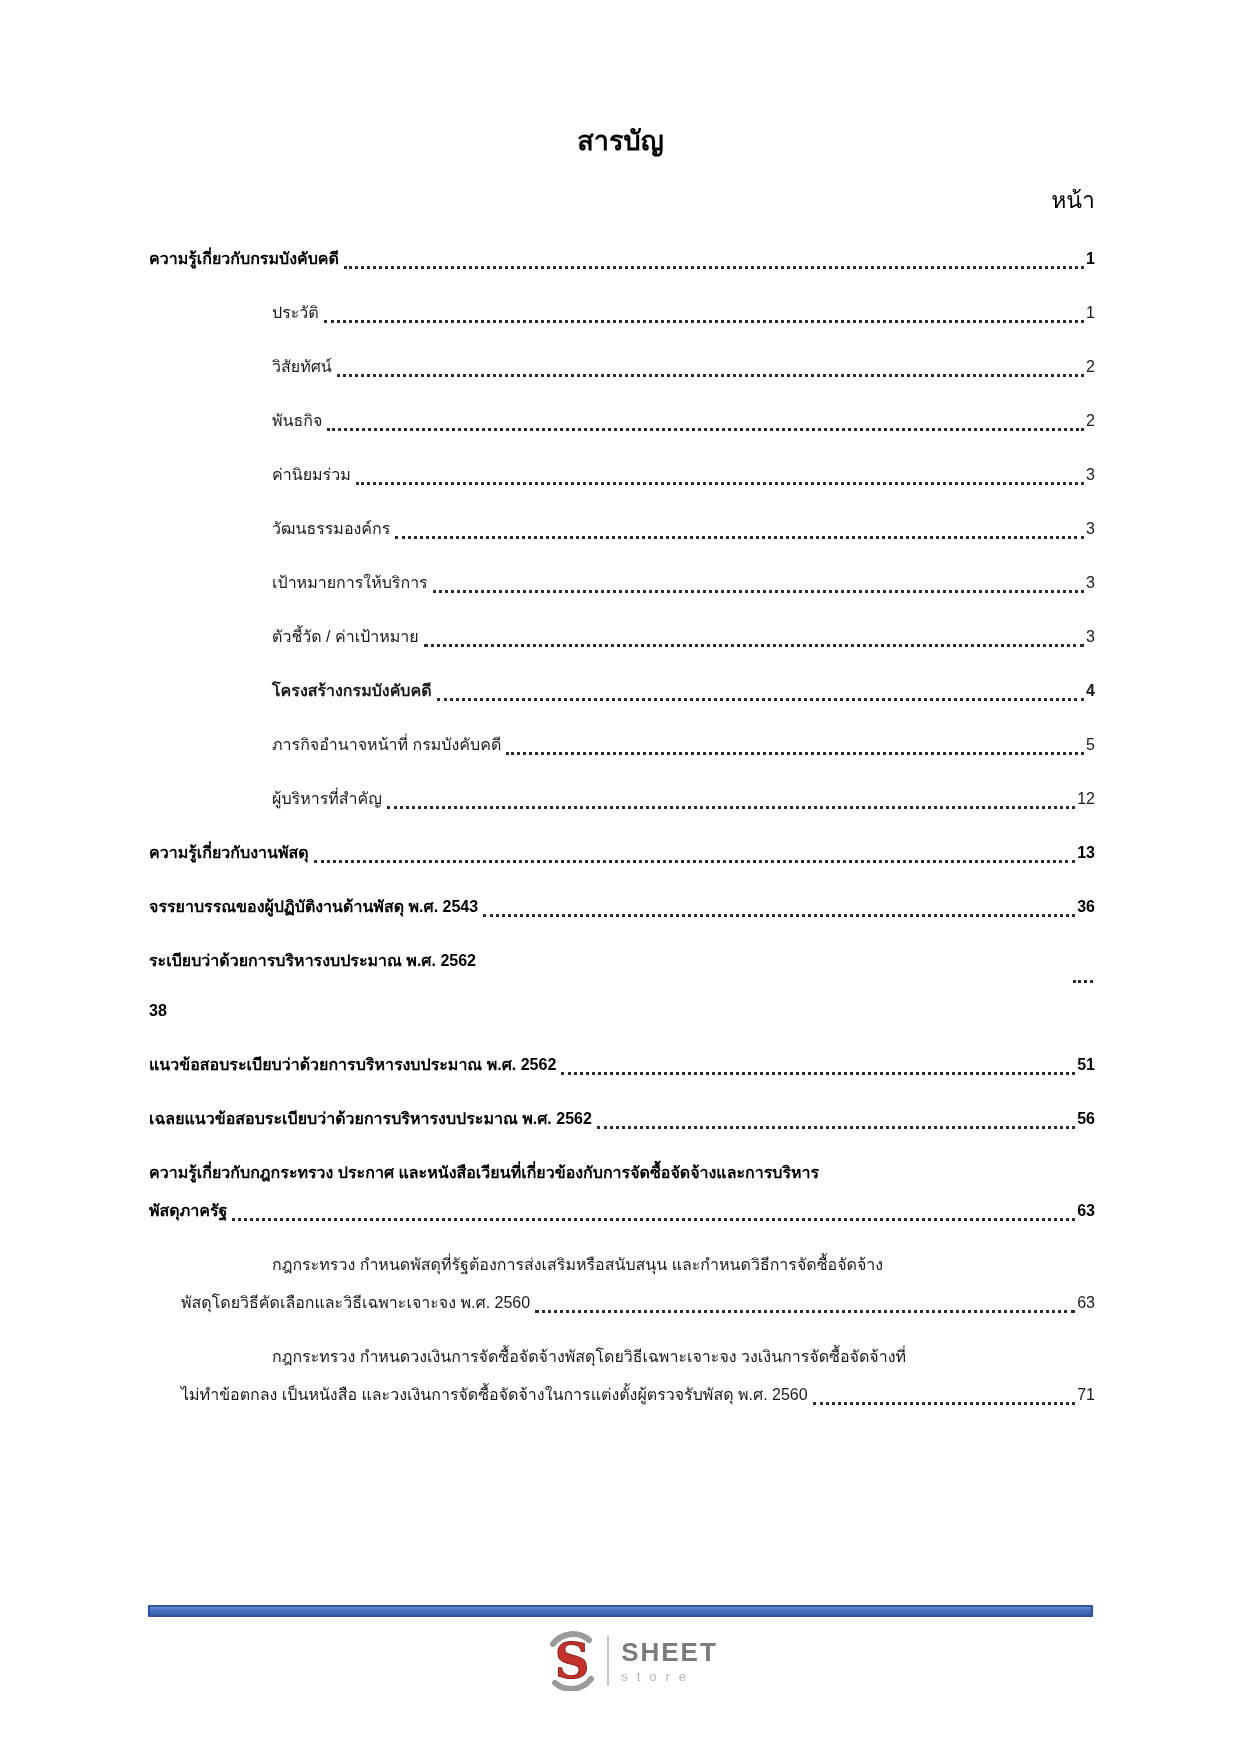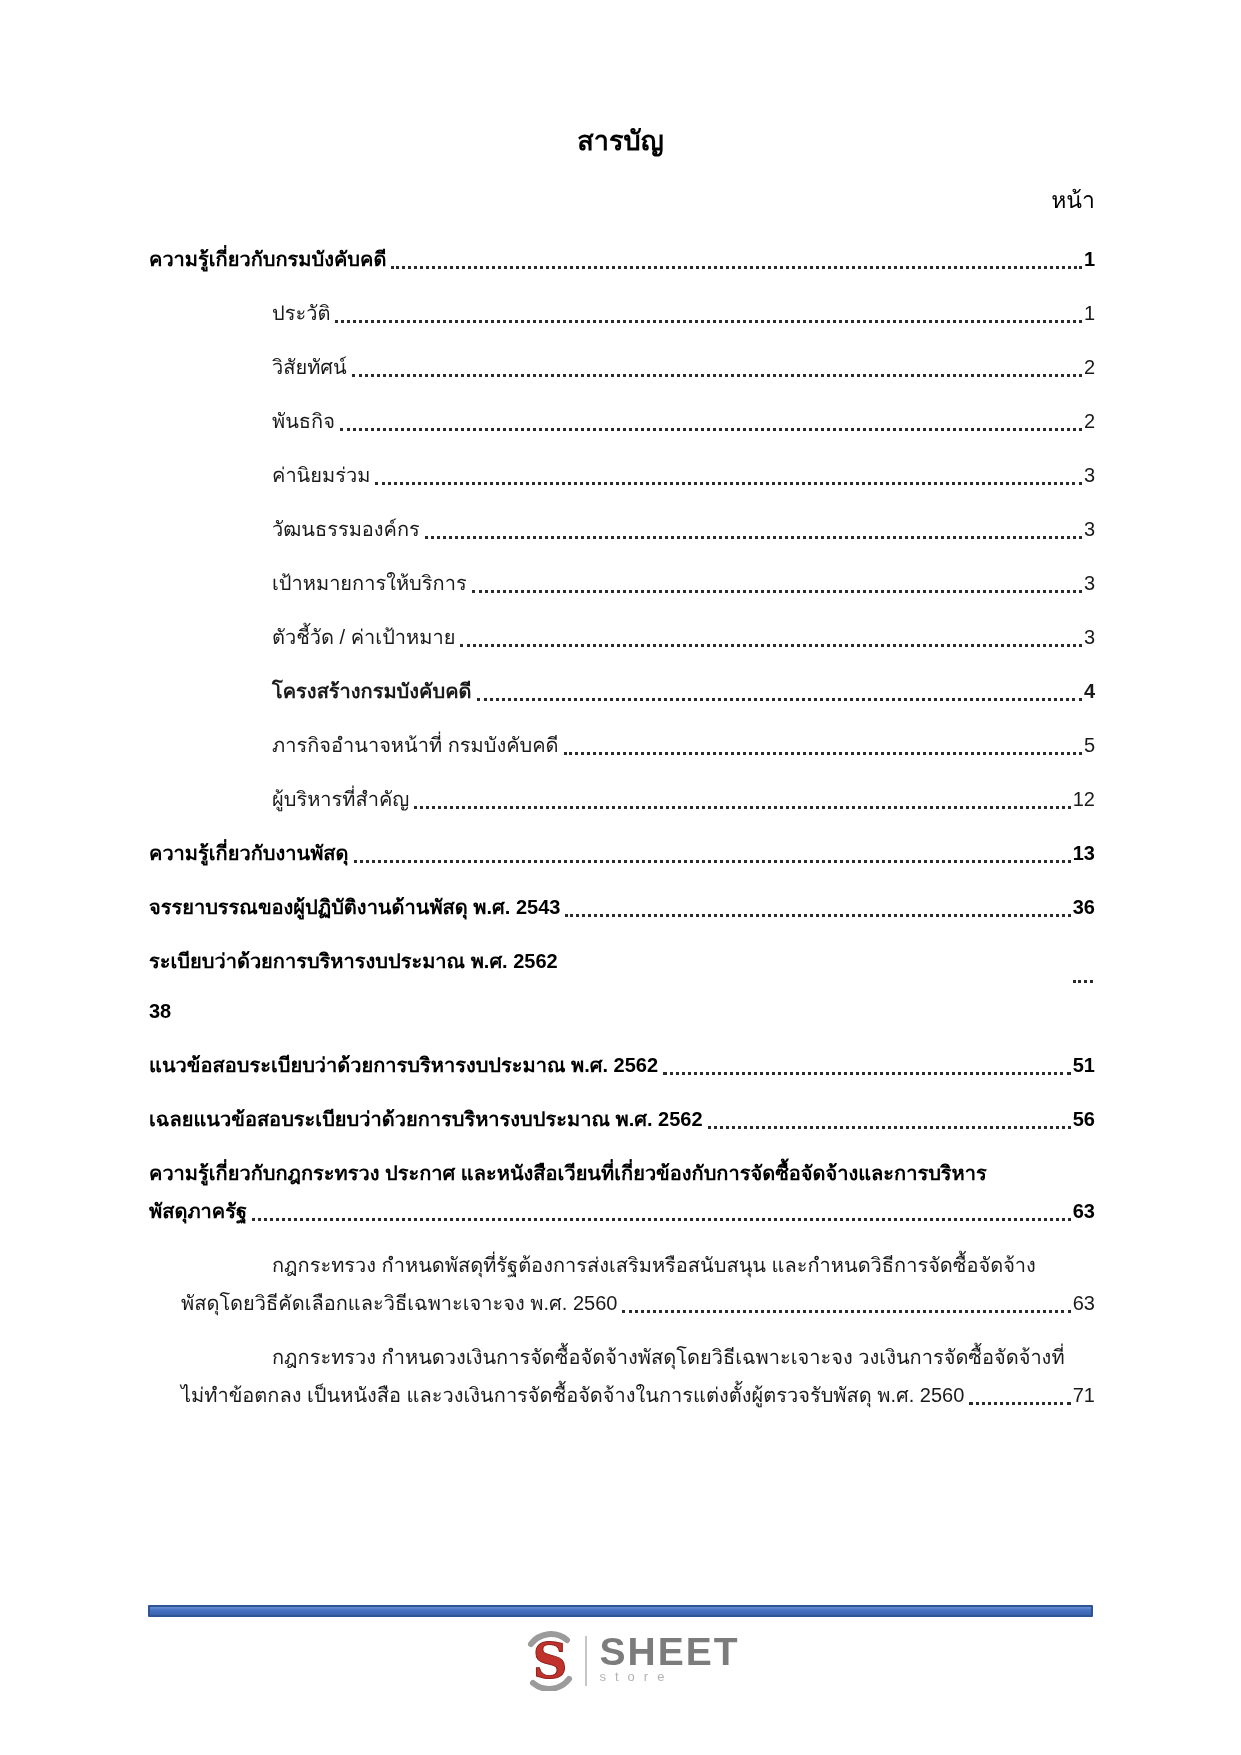--- a/index.html
+++ b/index.html
@@ -33,21 +33,21 @@
     font-size: 23px;
     font-weight: 400;
     color: #000000;
     margin-top: 24px;
     margin-bottom: 24px;
     line-height: 32px;
   }
   .toc { }
   .toc-entry {
     margin-bottom: 16px;
-    font-size: 20px;
+    font-size: 16px;
     font-weight: 400;
     color: #1a1a1a;
   }
   .toc-entry.bold {
     font-weight: 700;
     color: #000000;
   }
   .toc-line {
     display: flex;
     align-items: baseline;
@@ -85,21 +85,21 @@
   }
   .logo-mark { display: block; }
   .logo-sep {
     width: 2px;
     height: 50px;
     background: #c3c7ca;
     margin: 0 12px 0 6px;
   }
   .logo-text { display: flex; flex-direction: column; }
   .logo-title {
-    font-size: 39px;
+    font-size: 26px;
     font-weight: 700;
     letter-spacing: 2px;
     color: #7c7c7c;
     line-height: 30px;
   }
   .logo-subtitle {
     font-size: 13px;
     letter-spacing: 9px;
     color: #b3b3b3;
     line-height: 16px;

